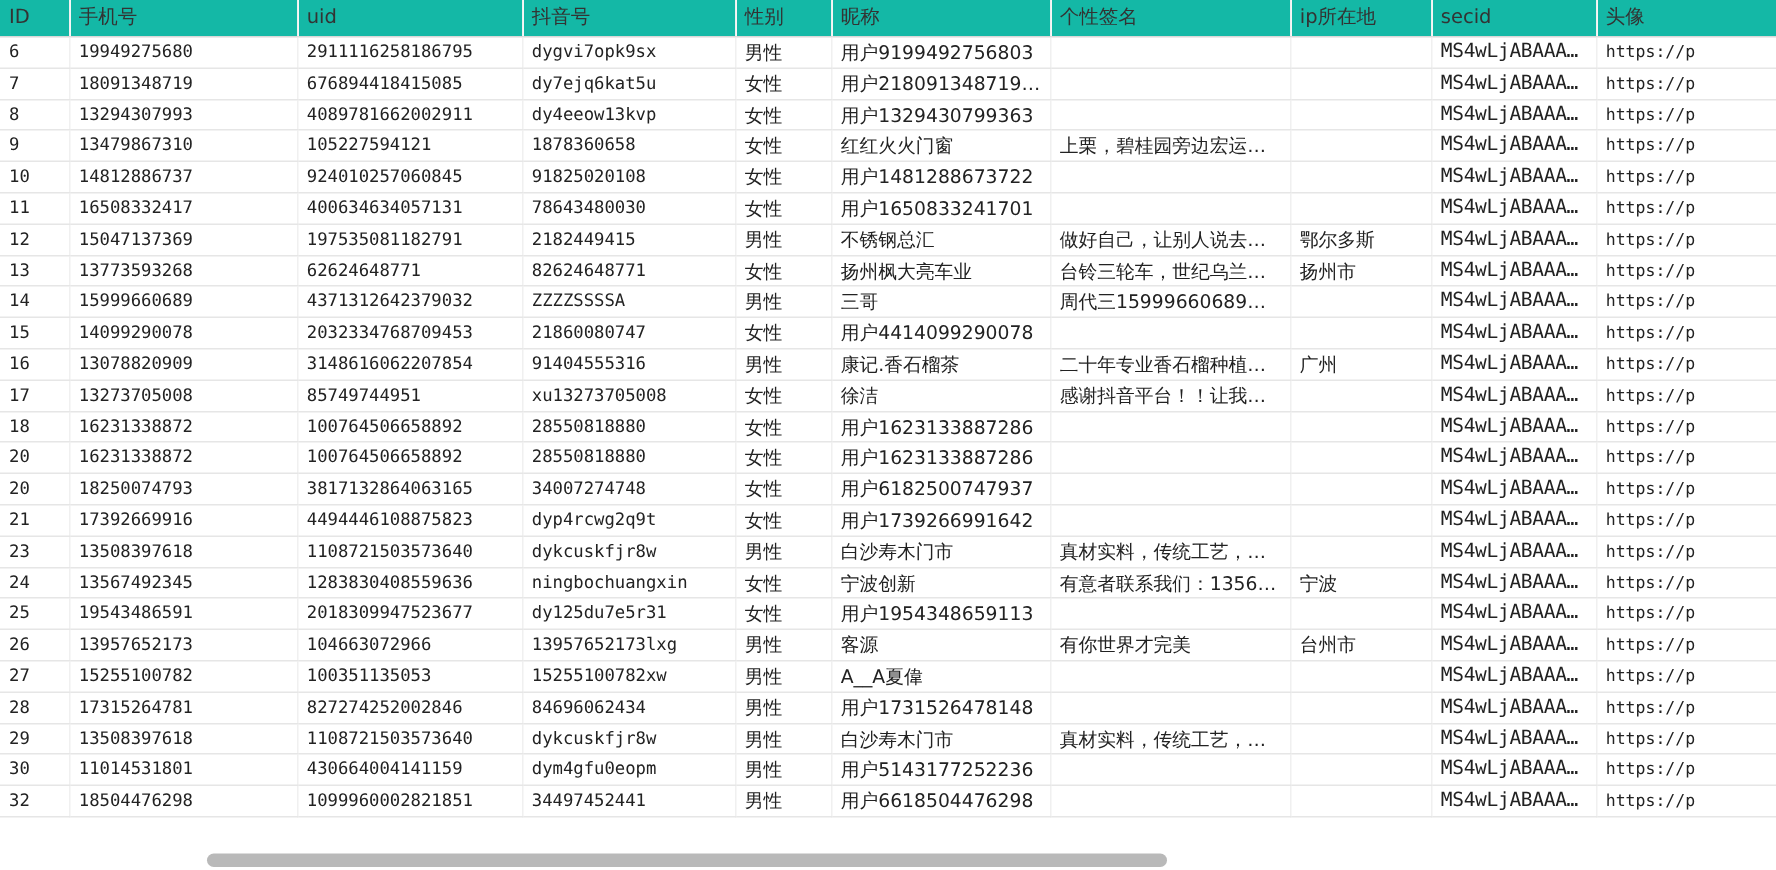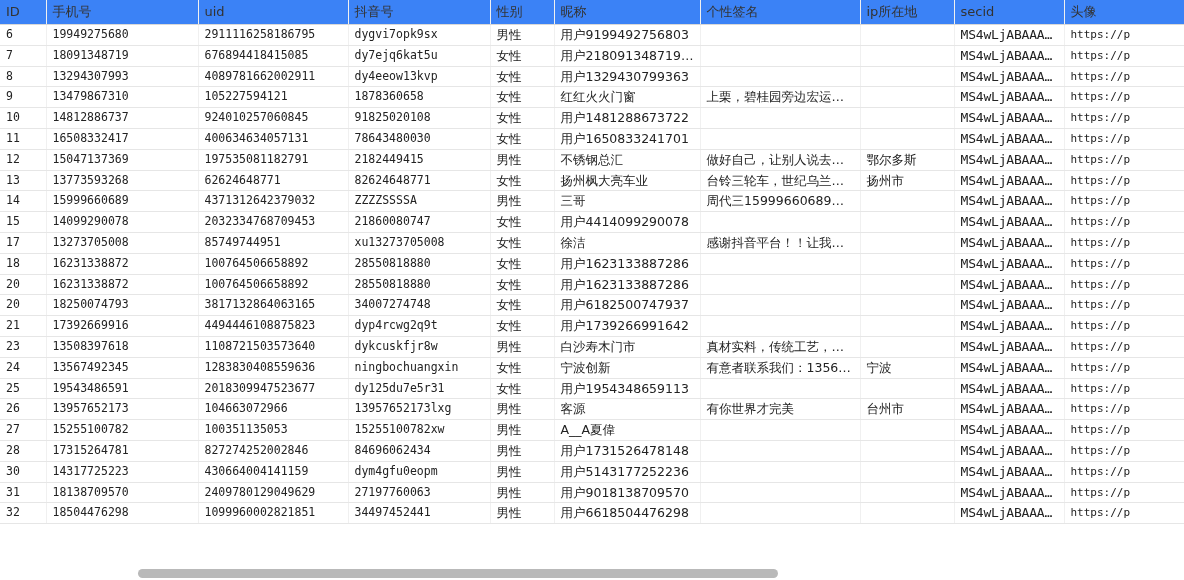--- a/index.html
+++ b/index.html
@@ -31,21 +31,21 @@
     overflow: hidden;
     white-space: nowrap;
     text-overflow: ellipsis;
     text-align: left;
     vertical-align: middle;
     box-sizing: border-box;
   }
   table.grid thead th {
     font-weight: normal;
     color: #333333;
-    background: #3b82f6;
+    background: #14b8a6;
     border-bottom: 1px solid #d8d8d8;
     height: 24px;
     line-height: 24px;
     font-size: 13px;
   }
   .col-id      { width: 46px; }
   .col-phone   { width: 152px; }
   .col-uid     { width: 150px; }
   .col-douyin  { width: 142px; }
   .col-gender  { width: 64px; }
@@ -221,20 +221,32 @@
           <td class="col-uid mono">2032334768709453</td>
           <td class="col-douyin mono">21860080747</td>
           <td class="col-gender cn">女性</td>
           <td class="col-nick cn">用户4414099290078</td>
           <td class="col-sign cn"></td>
           <td class="col-ip cn"></td>
           <td class="col-secid secid">MS4wLjABAAA...</td>
           <td class="col-avatar avatar">https://p</td>
         </tr>
         <tr>
+          <td class="col-id mono">16</td>
+          <td class="col-phone mono">13078820909</td>
+          <td class="col-uid mono">3148616062207854</td>
+          <td class="col-douyin mono">91404555316</td>
+          <td class="col-gender cn">男性</td>
+          <td class="col-nick cn">康记.香石榴茶</td>
+          <td class="col-sign cn">二十年专业香石榴种植…</td>
+          <td class="col-ip cn">广州</td>
+          <td class="col-secid secid">MS4wLjABAAA...</td>
+          <td class="col-avatar avatar">https://p</td>
+        </tr>
+        <tr>
           <td class="col-id mono">17</td>
           <td class="col-phone mono">13273705008</td>
           <td class="col-uid mono">85749744951</td>
           <td class="col-douyin mono">xu13273705008</td>
           <td class="col-gender cn">女性</td>
           <td class="col-nick cn">徐洁</td>
           <td class="col-sign cn">感谢抖音平台！！让我…</td>
           <td class="col-ip cn"></td>
           <td class="col-secid secid">MS4wLjABAAA...</td>
           <td class="col-avatar avatar">https://p</td>
@@ -353,38 +365,38 @@
           <td class="col-uid mono">827274252002846</td>
           <td class="col-douyin mono">84696062434</td>
           <td class="col-gender cn">男性</td>
           <td class="col-nick cn">用户1731526478148</td>
           <td class="col-sign cn"></td>
           <td class="col-ip cn"></td>
           <td class="col-secid secid">MS4wLjABAAA...</td>
           <td class="col-avatar avatar">https://p</td>
         </tr>
         <tr>
+          <td class="col-id mono">29</td>
+          <td class="col-phone mono">13508397618</td>
+          <td class="col-uid mono">1108721503573640</td>
+          <td class="col-douyin mono">dykcuskfjr8w</td>
+          <td class="col-gender cn">男性</td>
+          <td class="col-nick cn">白沙寿木门市</td>
+          <td class="col-sign cn">真材实料，传统工艺，…</td>
+          <td class="col-ip cn"></td>
+          <td class="col-secid secid">MS4wLjABAAA...</td>
+          <td class="col-avatar avatar">https://p</td>
+        </tr>
+        <tr>
           <td class="col-id mono">30</td>
-          <td class="col-phone mono">14317725223</td>
+          <td class="col-phone mono">11014531801</td>
           <td class="col-uid mono">430664004141159</td>
           <td class="col-douyin mono">dym4gfu0eopm</td>
           <td class="col-gender cn">男性</td>
           <td class="col-nick cn">用户5143177252236</td>
-          <td class="col-sign cn"></td>
-          <td class="col-ip cn"></td>
-          <td class="col-secid secid">MS4wLjABAAA...</td>
-          <td class="col-avatar avatar">https://p</td>
-        </tr>
-        <tr>
-          <td class="col-id mono">31</td>
-          <td class="col-phone mono">18138709570</td>
-          <td class="col-uid mono">2409780129049629</td>
-          <td class="col-douyin mono">27197760063</td>
-          <td class="col-gender cn">男性</td>
-          <td class="col-nick cn">用户9018138709570</td>
           <td class="col-sign cn"></td>
           <td class="col-ip cn"></td>
           <td class="col-secid secid">MS4wLjABAAA...</td>
           <td class="col-avatar avatar">https://p</td>
         </tr>
         <tr>
           <td class="col-id mono">32</td>
           <td class="col-phone mono">18504476298</td>
           <td class="col-uid mono">1099960002821851</td>
           <td class="col-douyin mono">34497452441</td>

